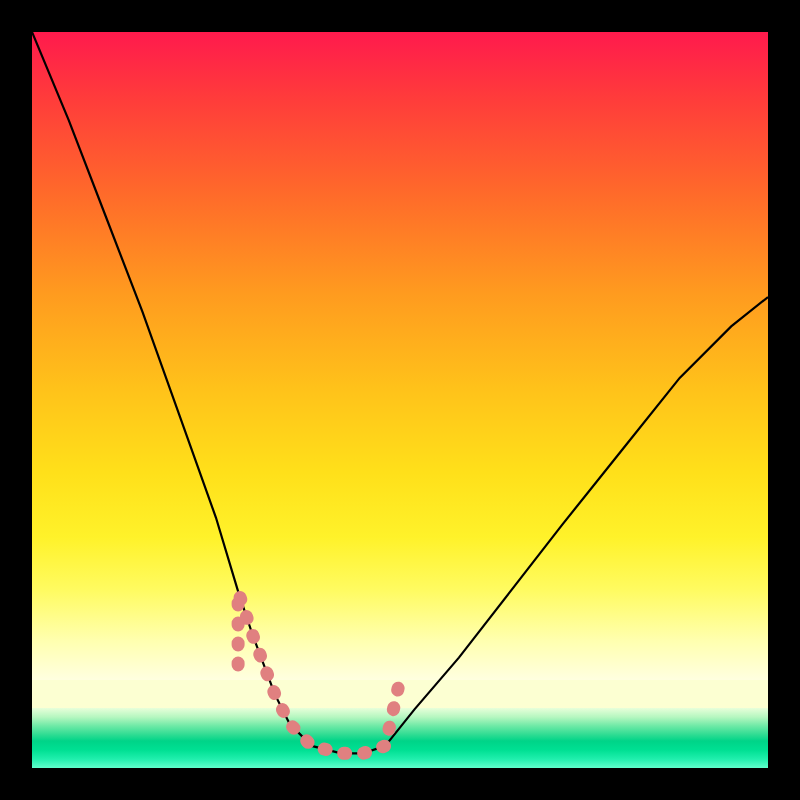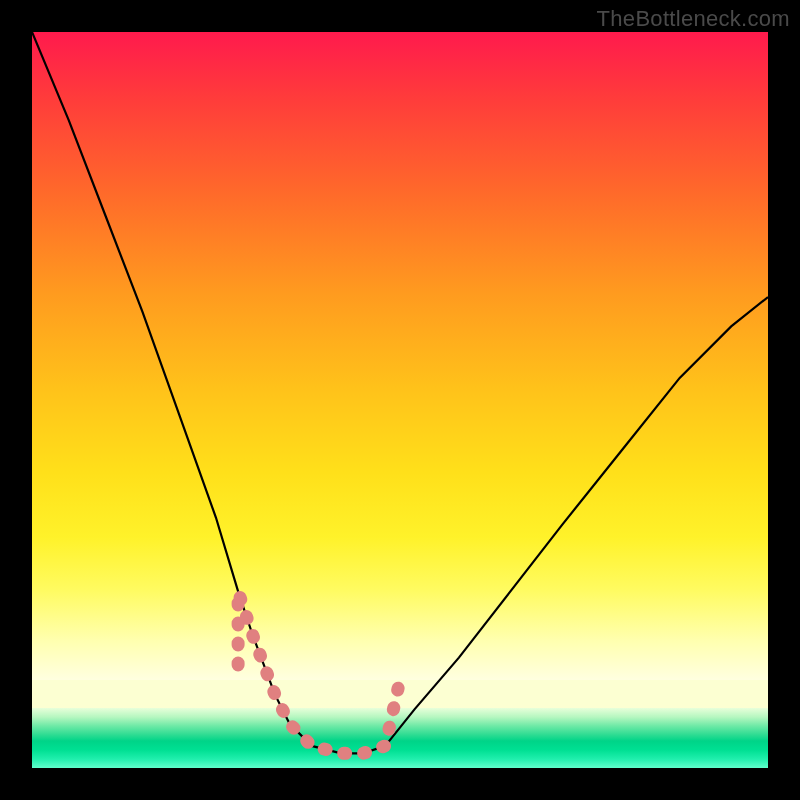--- a/index.html
+++ b/index.html
@@ -85,21 +85,20 @@
     left: 0;
     width: 100%;
     height: 100%;
   }
 </style>
 </head>
 <body>
 
 <div class="frame">
 
-  <div class="watermark">TheBottleneck.com</div>
 
   <div class="plot">
     <div class="gradient"></div>
     <div class="cream"></div>
     <div class="green-band"></div>
 
     <svg class="curves" viewBox="0 0 736 736" preserveAspectRatio="none">
       <path fill="none" stroke="#000" stroke-width="2.2" d="M0.0 0.0 L36.8 88.3 L73.6 184.0 L110.4 279.7 L147.2 382.7 L184.0 485.8 L206.1 559.4 L220.8 603.5 L242.9 662.4 L257.6 691.8 L279.7 713.9 L309.1 721.3 L331.2 721.3 L353.3 713.9 L382.7 677.1 L426.9 625.6 L478.4 559.4 L529.9 493.1 L588.8 419.5 L647.7 345.9 L699.2 294.4 L736.0 265.0"></path>
       <path fill="none" stroke="#e08080" stroke-width="13" stroke-linecap="round" stroke-linejoin="round" stroke-dasharray="2 18" d="M 206.1 633.0 L 206.1 559.4 L 220.8 603.5 L 242.9 662.4 L 257.6 691.8 L 279.7 713.9 L 309.1 721.3 L 331.2 721.3 L 353.3 713.9 L 368.0 647.7"></path>
     </svg>

